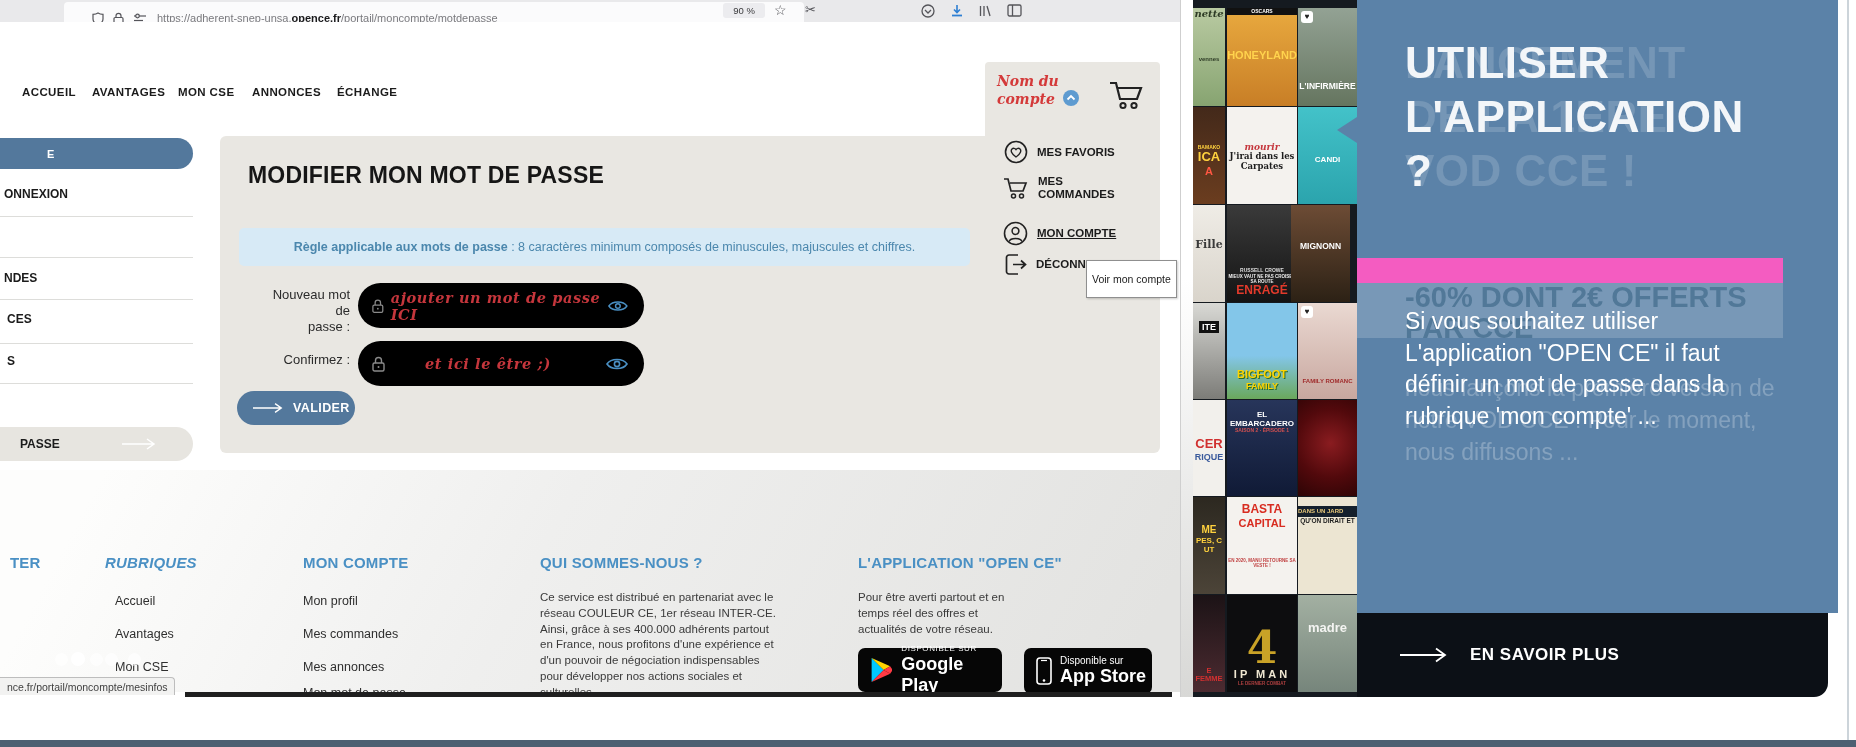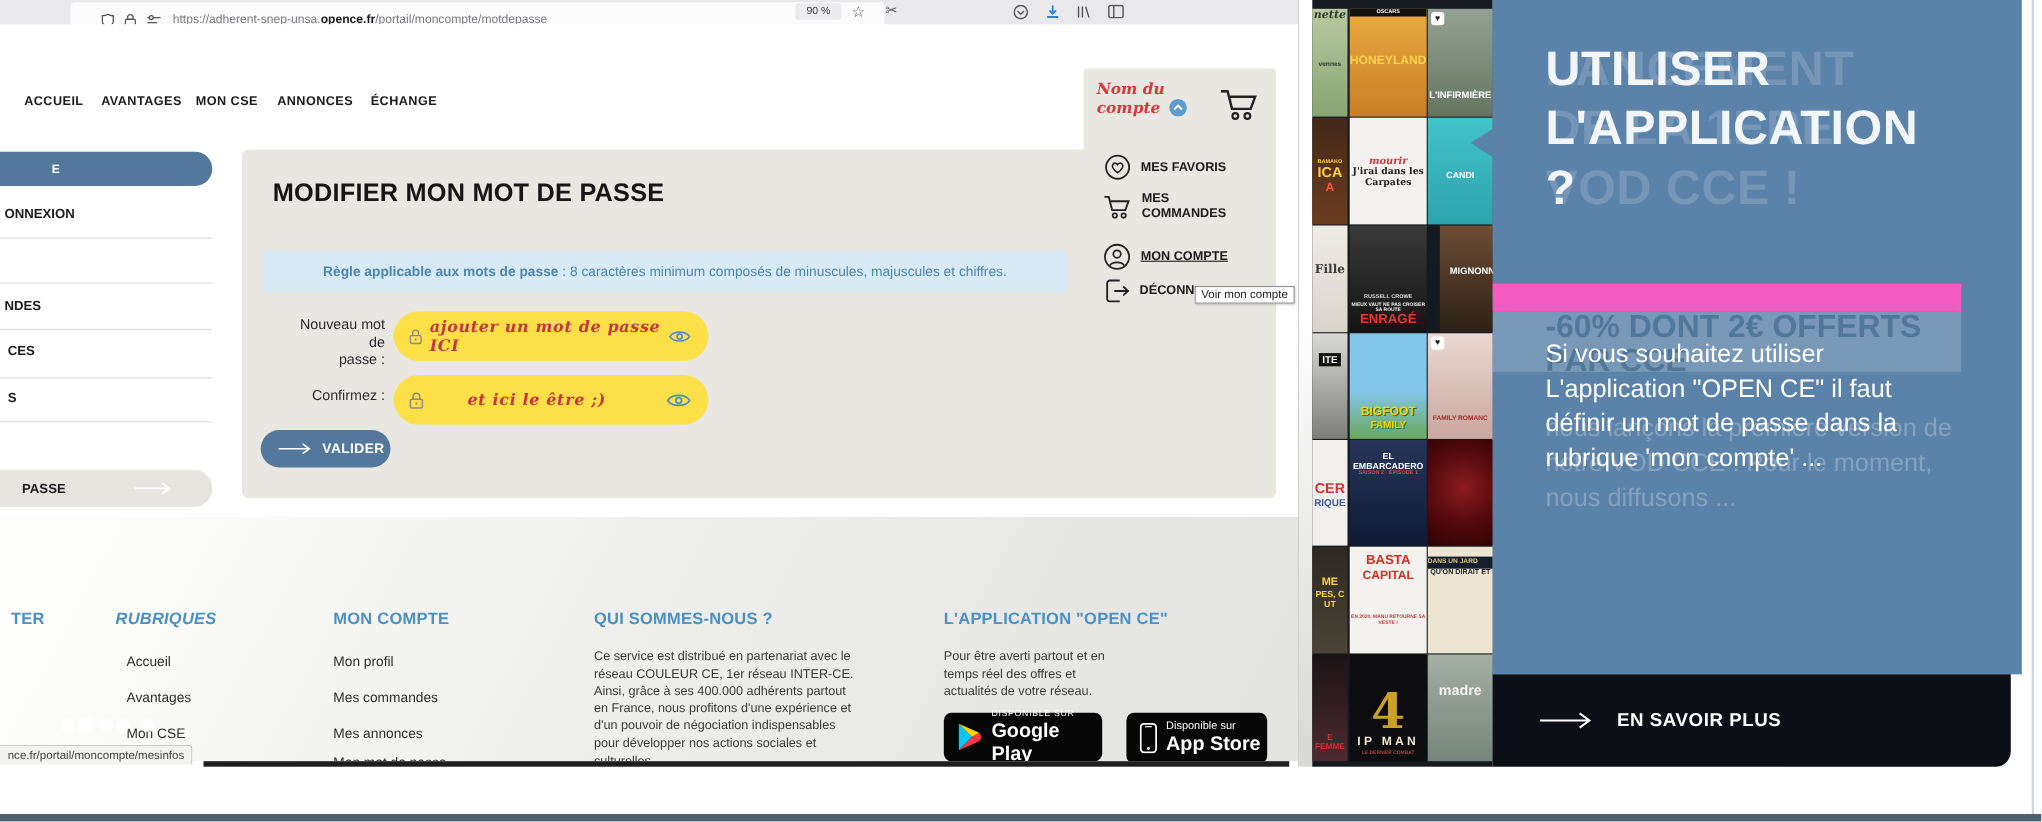--- a/index.html
+++ b/index.html
@@ -21,30 +21,30 @@
   .sideblue{left:-30px;top:138px;width:223px;height:31px;background:#53789c;border-radius:16px;color:#fff;font-size:11px;font-weight:700;display:flex;align-items:center;padding-left:77px;box-sizing:border-box;}
   .sideitem{font-size:12px;font-weight:700;color:#1b1b1b;}
   .sdiv{left:0;width:193px;height:1px;background:#ddddda;}
   .sidegray{left:-30px;top:427px;width:223px;height:34px;background:#e7e5e0;border-radius:17px;display:flex;align-items:center;padding-left:50px;box-sizing:border-box;font-size:12px;font-weight:700;color:#1b1b1b;}
   
   .card{left:220px;top:136px;width:940px;height:317px;background:#e9e7e2;border-radius:6px;}
   .cardtitle{left:28px;top:26px;font-size:23px;font-weight:800;color:#161616;letter-spacing:.2px;}
   .rulebar{left:19px;top:92px;width:731px;height:38px;background:#d7eaf6;border-radius:5px;display:flex;align-items:center;justify-content:center;font-size:12.5px;color:#4b87ad;}
   .rulebar b{font-weight:700;margin-top:12px;}
   .flabel{font-size:13px;color:#2b2b2b;text-align:right;line-height:16px;}
-  .pill{background:#fde047;border-radius:23px;width:286px;height:45px;display:flex;align-items:center;}
+  .pill{background:#000000;border-radius:23px;width:286px;height:45px;display:flex;align-items:center;}
   .script{font-family:"DejaVu Serif",serif;font-style:italic;font-weight:600;}
   .ph{color:#c5363c;font-size:14.5px;letter-spacing:.6px;}
   .validate{left:17px;top:255px;width:118px;height:34px;background:#53789c;border-radius:17px;display:flex;align-items:center;gap:10px;padding-left:16px;box-sizing:border-box;color:#fff;font-size:12.5px;font-weight:700;letter-spacing:.4px;cursor:pointer;}
   
   .acct{left:985px;top:62px;width:175px;height:240px;background:#e9e7e2;border-radius:4px;}
   .acctname{left:12px;top:10px;font-size:14px;color:#d43a3a;line-height:18px;}
   .mrow{display:flex;align-items:center;gap:9px;}
   .mlabel{font-size:11.5px;font-weight:700;color:#1b1b1b;line-height:13px;}
-  .tooltip{left:1086px;top:260px;background:#fff;border:1px solid #8f8f8f;font-size:10.5px;color:#1b1b1b;padding:1px 5px;white-space:nowrap;box-shadow:1px 1px 2px rgba(0,0,0,.2);}
+  .tooltip{left:1086px;top:260px;background:#fff;border:1px solid #8f8f8f;font-size:10.5px;color:#1b1b1b;padding:12px 5px;white-space:nowrap;box-shadow:1px 1px 2px rgba(0,0,0,.2);}
   
   .footer{left:0;top:470px;width:1180px;height:222px;background:linear-gradient(118deg,#fdfdfc 8%,#efefee 45%,#e3e3e1 95%);overflow:hidden;}
   .fh{font-size:15px;font-weight:800;color:#4a90c4;letter-spacing:.2px;}
   .flink{font-size:12.5px;color:#2f2f2f;cursor:pointer;}
   .fpara{font-size:11.5px;color:#3a3a3a;line-height:15.8px;}
   .dot{border-radius:50%;background:#fff;}
   .badge{background:#060606;border-radius:7px;display:flex;align-items:center;color:#fff;cursor:pointer;}
   .statusbar{left:0;top:677px;height:17px;background:#f2f2f1;border-top:1px solid #bdbdbd;border-right:1px solid #bdbdbd;border-radius:0 4px 0 0;display:flex;align-items:center;padding:0 7px;font-size:10.5px;color:#3f3f3f;}
   .darkline{left:185px;top:692px;width:987px;height:5px;background:#1f1f1f;}
   .gap{left:1180px;top:0;width:13px;height:697px;background:linear-gradient(to bottom,#ffffff 0%,#ffffff 40%,#d8d8d6 100%);border-left:1px solid #cfcfcf;}
@@ -343,21 +343,21 @@
       </div>
 
     <div class="pt t6" style="left:0;top:205px;width:32px;height:97px;">
         <span class="tt">Fille</span>
       </div>
     <div class="pt t7" style="left:34px;top:205px;width:70px;height:97px;">
         <span class="bn">RUSSELL CROWE</span>
         <span class="sb">MIEUX VAUT NE PAS CROISER SA ROUTE</span>
         <span class="tt">ENRAGÉ</span>
       </div>
-    <div class="pt t8" style="left:116px;top:205px;width:59px;height:97px;">
+    <div class="pt t8" style="left:98px;top:205px;width:59px;height:97px;">
         <span class="tt">MIGNONN</span>
       </div>
 
     <div class="pt t9" style="left:0;top:303px;width:32px;height:96px;">
         <span class="tt">ITE</span>
       </div>
     <div class="pt t10" style="left:34px;top:303px;width:70px;height:96px;">
         <span class="tt">BIGFOOT</span>
         <span class="sb">FAMILY</span>
       </div>

